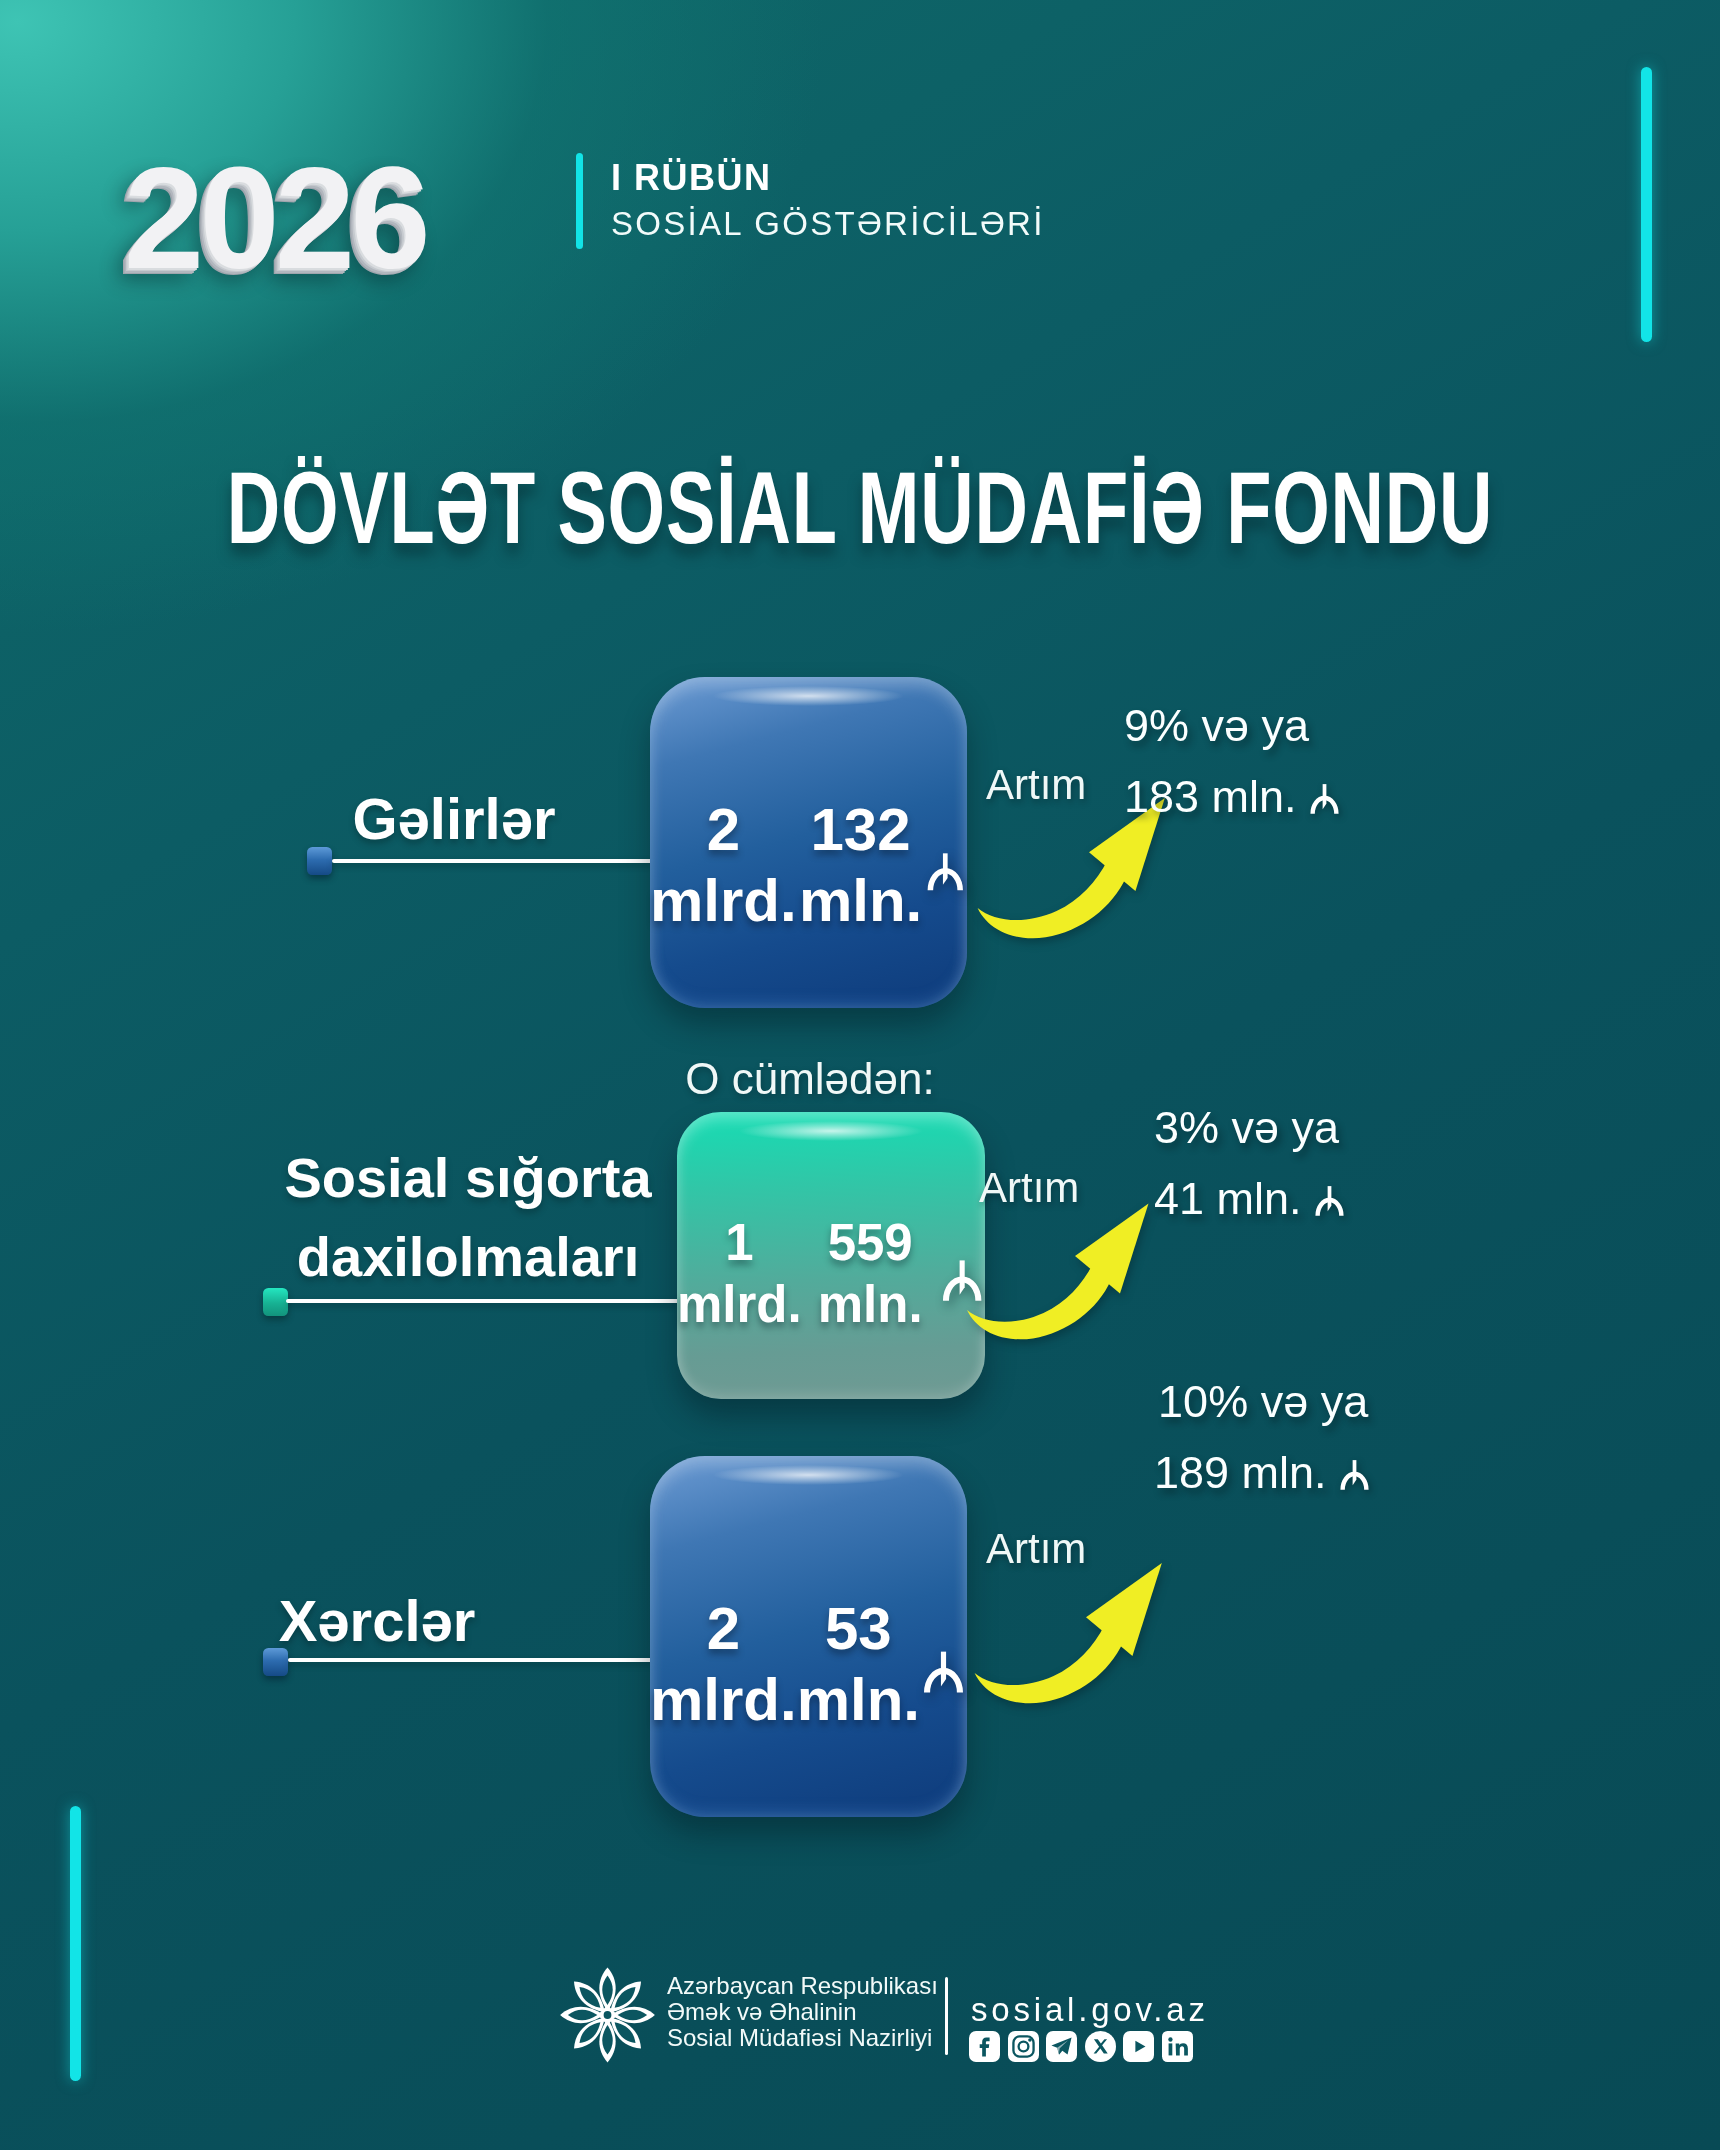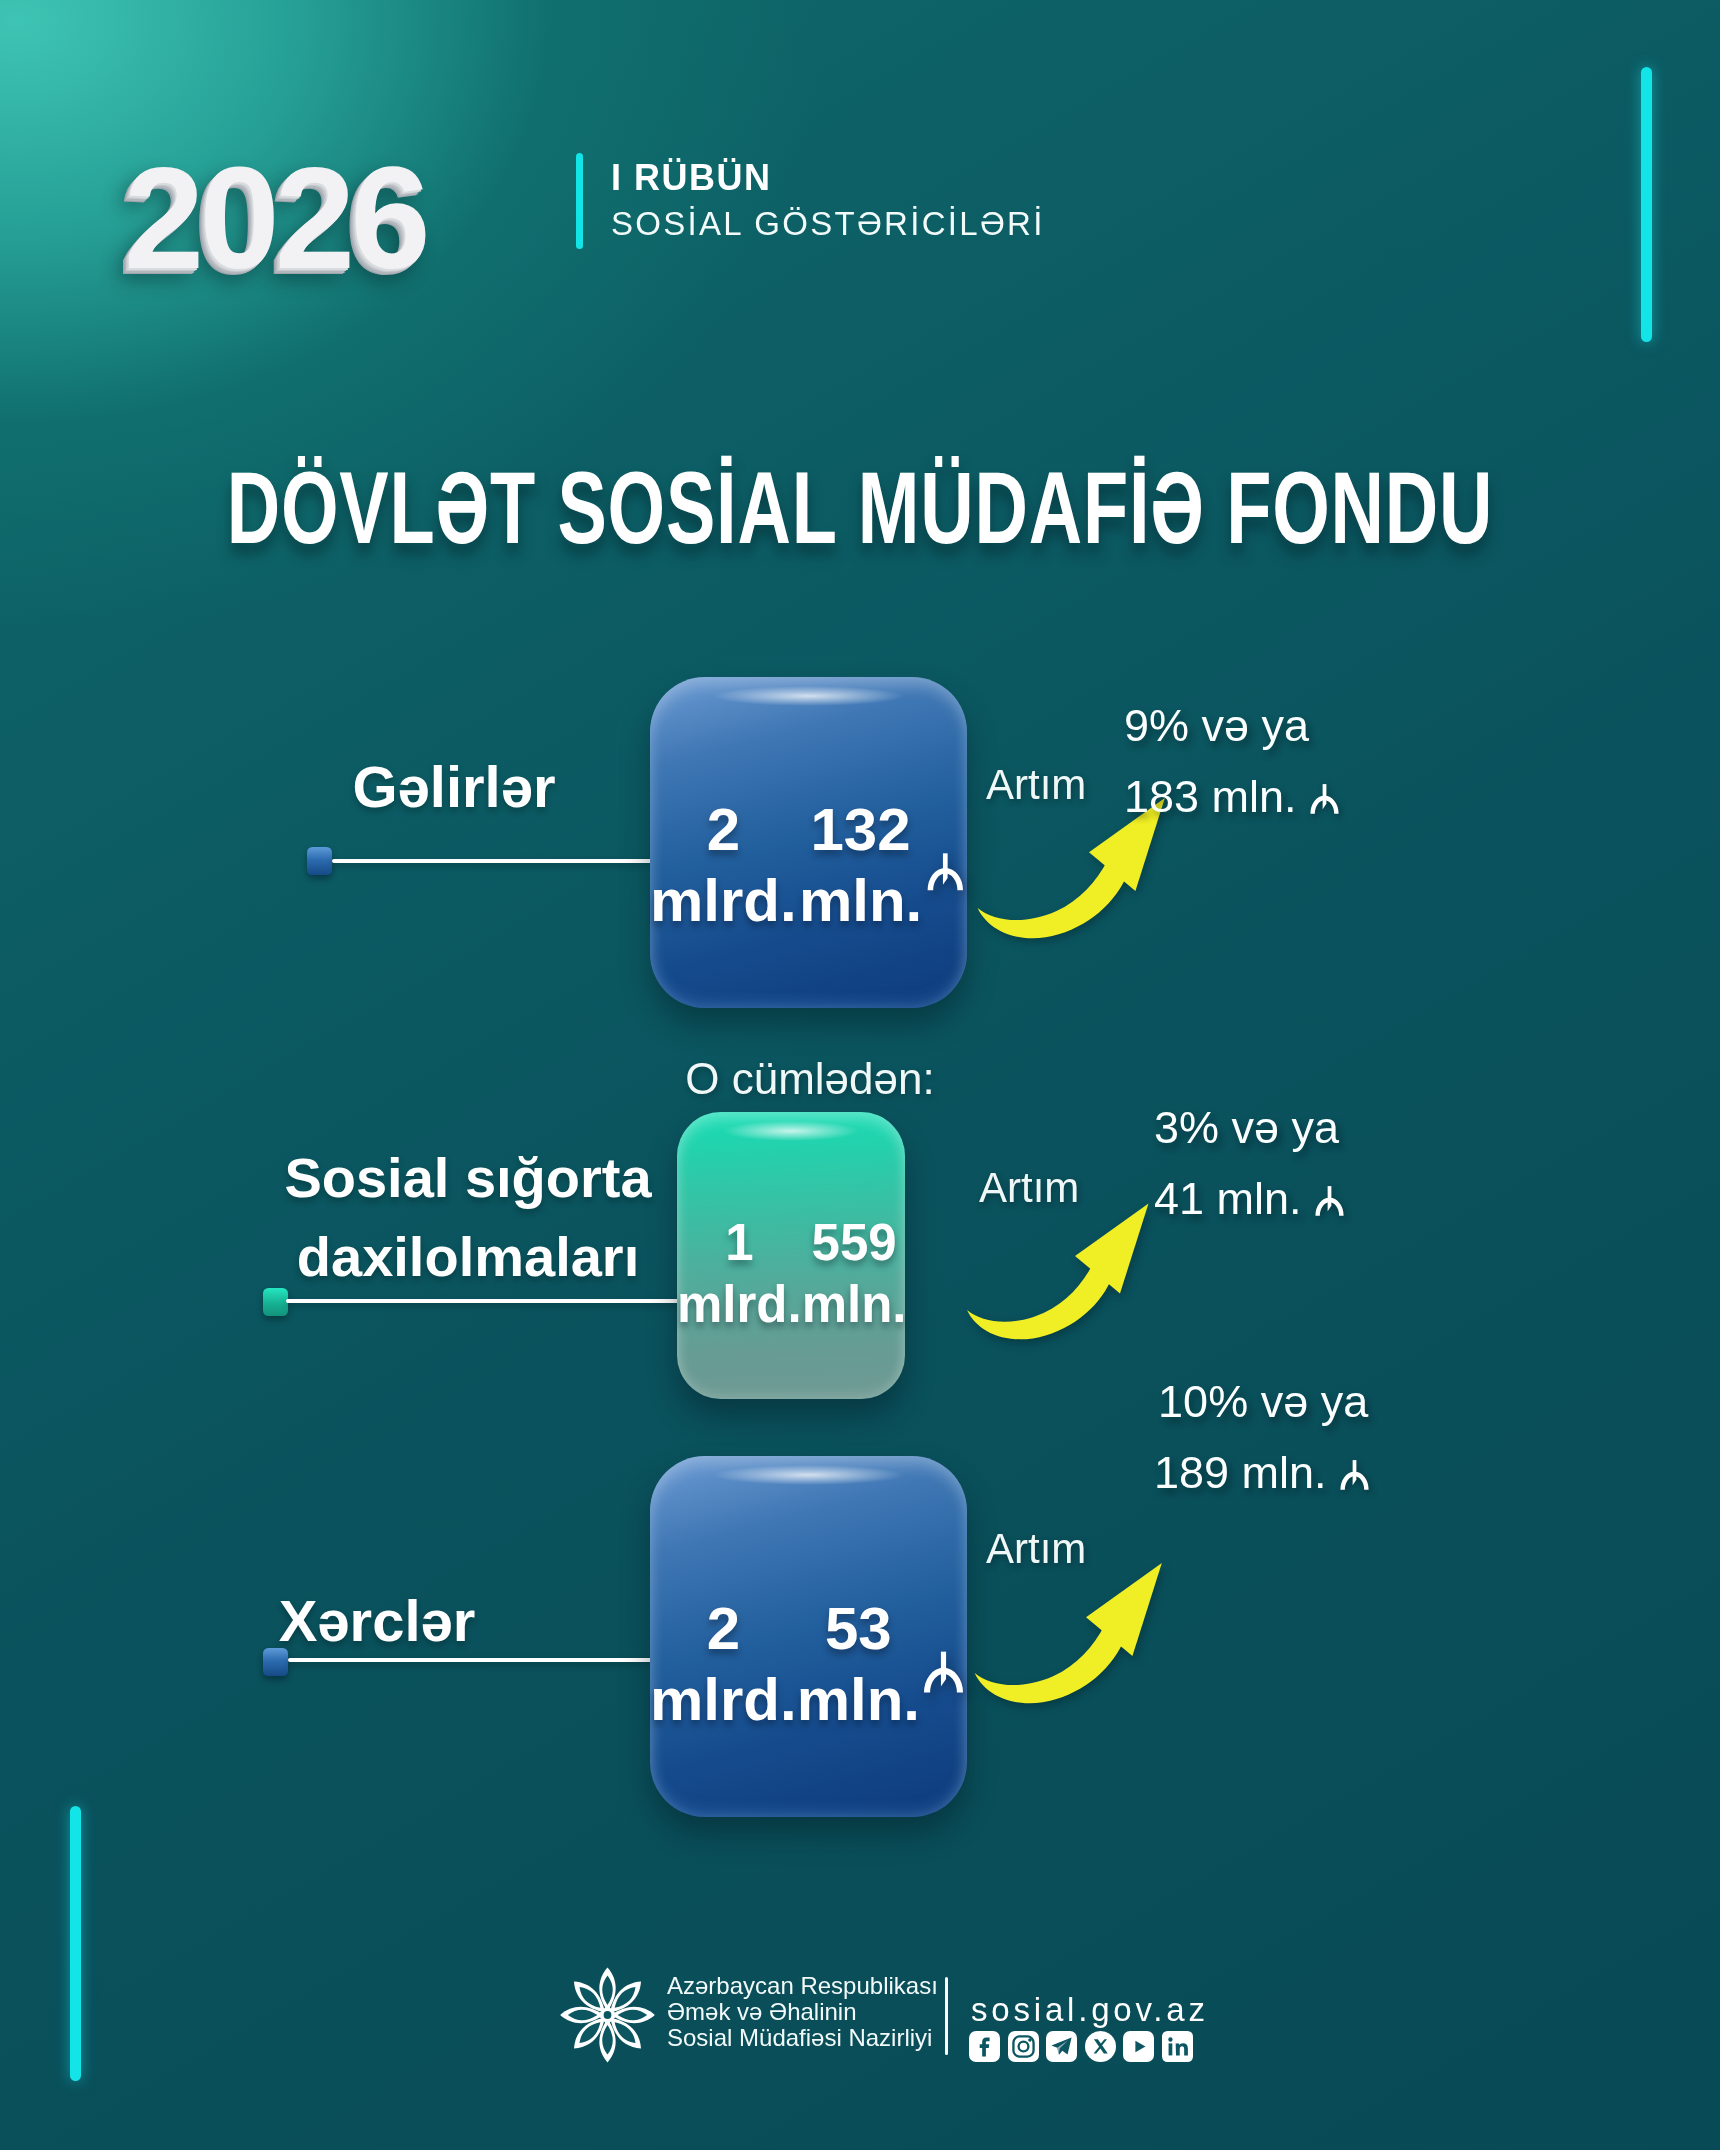--- a/index.html
+++ b/index.html
@@ -90,21 +90,21 @@
 
   <div class="abs year" style="left:124px;top:147px;">2026</div>
   <div class="abs hdr-divider" style="left:576px;top:153px;"></div>
   <div class="abs period1" style="left:611px;top:157px;">I RÜBÜN</div>
   <div class="abs period2" style="left:611px;top:205px;">SOSİAL GÖSTƏRİCİLƏRİ</div>
   <div class="abs accent-bar" style="left:1641px;top:67px;"></div>
   <div class="abs accent-bar" style="left:70px;top:1806px;"></div>
 
   <div class="abs page-title">DÖVLƏT SOSİAL MÜDAFİƏ FONDU</div>
 
-  <div class="abs row-label" style="left:301px;top:746px;width:306px;font-size:58px;">Gəlirlər</div>
+  <div class="abs row-label" style="left:301px;top:778px;width:306px;font-size:58px;">Gəlirlər</div>
   <div class="abs cube blue" style="left:307px;top:847px;"></div>
   <div class="abs lead-line" style="left:332px;top:859px;width:324px;"></div>
   <div class="abs card blue card-big" style="left:650px;top:677px;width:317px;height:287px;padding-top:44px;">
     <div class="amount">2 mlrd.</div>
     <div class="amount">132 mln.</div>
     <svg class="manat-big" viewBox="0 0 100 112">
         <use href="#manat"></use>
       </svg>
   </div>
   <div class="abs artim" style="left:986px;top:761px;">Artım</div>
@@ -119,21 +119,21 @@
   </div>
 
   <div class="abs subheading" style="left:619px;top:1026px;width:382px;">O cümlədən:</div>
 
   <div class="abs row-label" style="left:277px;top:1138px;width:382px;font-size:56px;line-height:79px;">
     <div>Sosial sığorta</div>
     <div>daxilolmaları</div>
   </div>
   <div class="abs cube teal" style="left:263px;top:1288px;"></div>
   <div class="abs lead-line" style="left:286px;top:1299px;width:393px;"></div>
-  <div class="abs card teal card-small" style="left:677px;top:1112px;width:228px;height:250px;padding-top:37px;">
+  <div class="abs card teal card-small" style="left:677px;top:1112px;width:308px;height:250px;padding-top:37px;">
     <div class="amount">1 mlrd.</div>
     <div class="amount">559 mln.</div>
     <svg class="manat-big" style="width:69px;height:76px;margin-top:7.6px;" viewBox="0 0 100 112">
         <use href="#manat"></use>
       </svg>
   </div>
   <div class="abs artim" style="left:979px;top:1164px;">Artım</div>
   <svg class="abs arrow-svg" style="left:956px;top:1184px;" width="205" height="159" viewBox="0 0 260 212">
       <use href="#yellow-arrow"></use>
     </svg>

